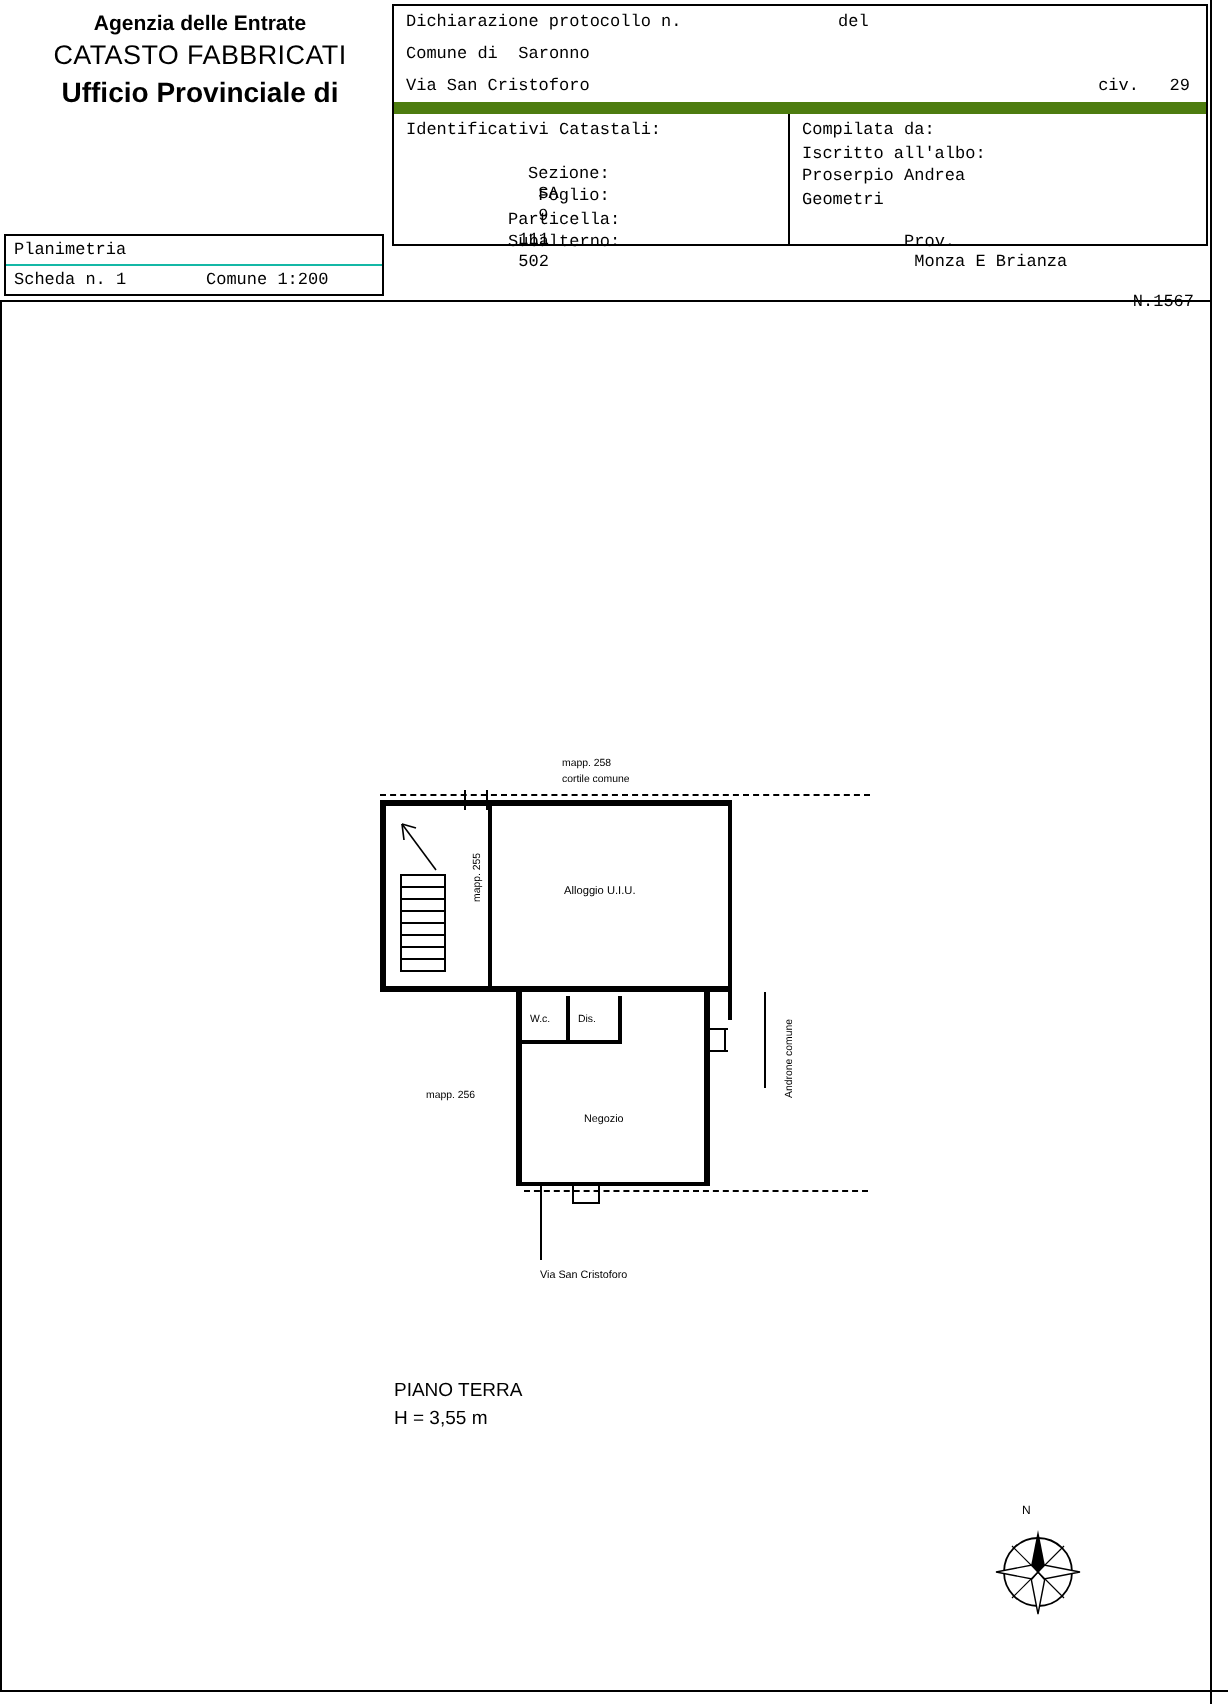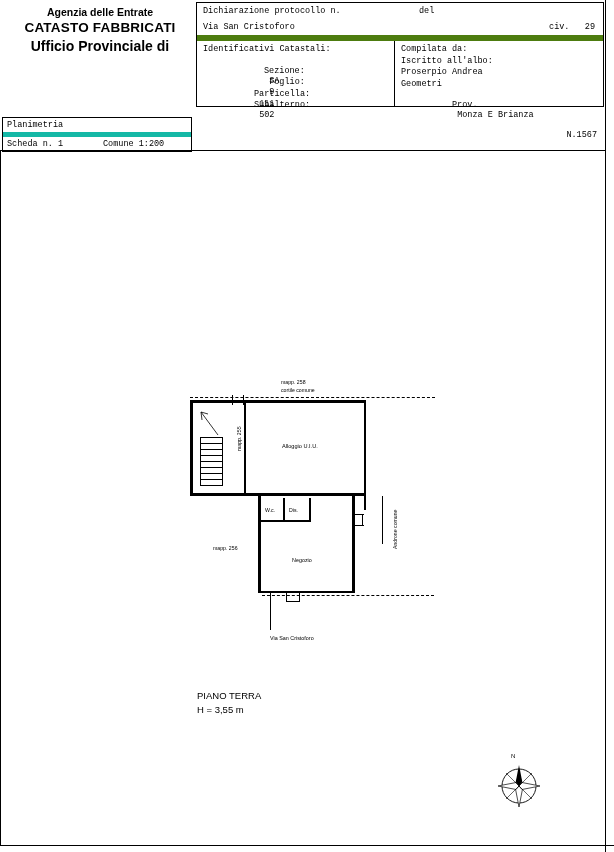--- a/index.html
+++ b/index.html
@@ -51,36 +51,36 @@
 
   
   #agency {
     position: absolute;
     left: 6px; top: 6px;
     width: 188px;
     text-align: center;
     line-height: 1.25;
   }
   #agency .l1 { font-size: 10.5px; font-weight: bold; }
-  #agency .l2 { font-size: 13.5px; font-weight: bold; letter-spacing: .2px; margin-top: 1px;}
+  #agency .l2 { font-size: 13.5px; font-weight: normal; letter-spacing: .2px; margin-top: 1px;}
   #agency .l3 { font-size: 14px; font-weight: bold; margin-top: 1px;}
   #agency .l4 { font-size: 11.5px; font-weight: bold; margin-top: 1px;}
 
   
   #plan-box {
     position: absolute;
     left: 2px; top: 117px;
     width: 188px;
     border: 1px solid #000;
     font-family: "Liberation Mono", monospace;
     font-size: 8.5px;
   }
   #plan-box .row1 {
     padding: 2px 4px 2px 4px;
-    border-bottom: 5px solid #14b8a6;
+    border-bottom: 1px solid #14b8a6;
   }
   #plan-box .row2 {
     padding: 2px 4px 2px 4px;
     display: flex;
   }
   #plan-box .row2 .scheda { width: 96px; }
 
   
   #topinfo {
     position: absolute;
@@ -197,20 +197,24 @@
       <span class="scheda">Scheda n. 1</span>
       <span>Comune 1:200</span>
     </div>
   </div>
 
   <div id="topinfo">
     <div class="sec1">
       <div class="line">
         <span>Dichiarazione protocollo n.</span>
         <span class="rightfar">del</span>
+      </div>
+      <div class="line">
+        <span>Comune di</span>
+        <span>&nbsp;</span><span>Saronno</span>
       </div>
       <div class="line">
         <span>Via San Cristoforo</span>
         <span class="right">
           <span>civ.</span>
           <span>&nbsp;</span>
           <span>29</span>
         </span>
       </div>
     </div>

